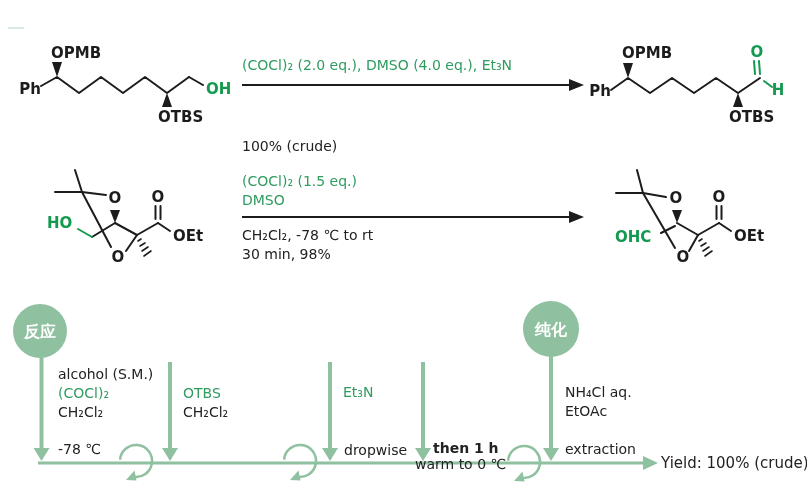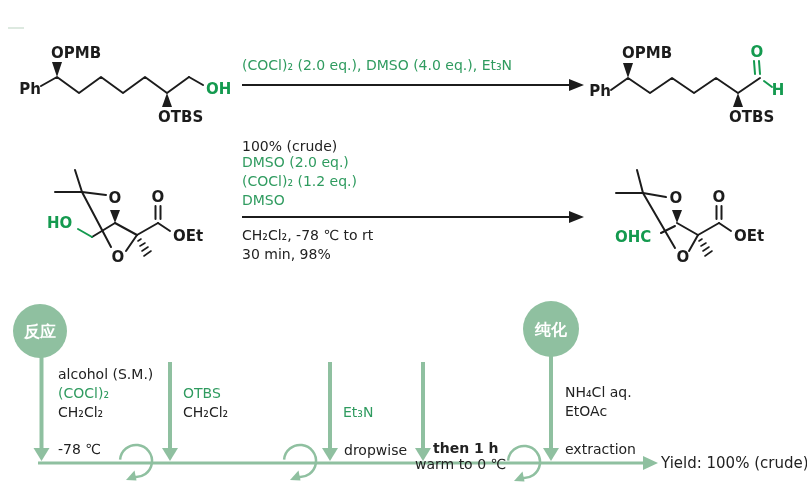--- a/index.html
+++ b/index.html
@@ -145,35 +145,34 @@
       <g fill="none" stroke="#8fc0a0" stroke-width="2.5">
         <path d="M 508.1,460.6 A 16,16 0 1 1 521.2,477.7"></path>
         <polygon points="514,481 524.5,481.5 522.5,471.5" fill="#8fc0a0" stroke="none"></polygon>
       </g>
     </g>
   </svg>
 
   <div class="t ctr green" style="top:57px;">(COCl)₂ (2.0 eq.), DMSO (4.0 eq.), Et₃N</div>
   <div class="t ctr" style="top:114px;margin-top:24px;">100% (crude)</div>
 
-  <div class="t ctr green" style="top:154px;">DMSO (2.0 eq.)</div>
-  <div class="t ctr green" style="top:173px;">(COCl)₂ (1.2 eq.)</div>
+  <div class="t ctr green" style="top:173px;">(COCl)₂ (1.5 eq.)</div>
   <div class="t ctr green" style="top:192px;">DMSO</div>
   <div class="t ctr" style="top:227px;">CH₂Cl₂, -78 ℃ to rt</div>
   <div class="t ctr" style="top:246px;">30 min, 98%</div>
 
   <div class="t" style="left:58px;top:366px;">alcohol (S.M.)</div>
   <div class="t green" style="left:58px;top:385px;">(COCl)₂</div>
   <div class="t" style="left:58px;top:404px;">CH₂Cl₂</div>
   <div class="t" style="left:58px;top:441px;">-78 ℃</div>
 
   <div class="t green" style="left:183px;top:385px;">OTBS</div>
   <div class="t" style="left:183px;top:404px;">CH₂Cl₂</div>
 
-  <div class="t green" style="left:343px;top:404px;">Et₃N</div>
+  <div class="t green" style="left:343px;top:384px;">Et₃N</div>
   <div class="t" style="left:344px;top:442px;">dropwise</div>
 
   <div class="t" style="left:415px;top:421px;margin-top:35px;">warm to 0 ℃</div>
   <div class="t" style="left:433px;top:440px;font-weight:bold;">then 1 h</div>
 
   <div class="t" style="left:565px;top:384px;text-align:right;">NH₄Cl aq.</div>
   <div class="t" style="left:565px;top:403px;">EtOAc</div>
   <div class="t" style="left:565px;top:441px;">extraction</div>
 
   <div class="t yield" style="left:661px;top:455px;">Yield: 100% (crude)</div>

